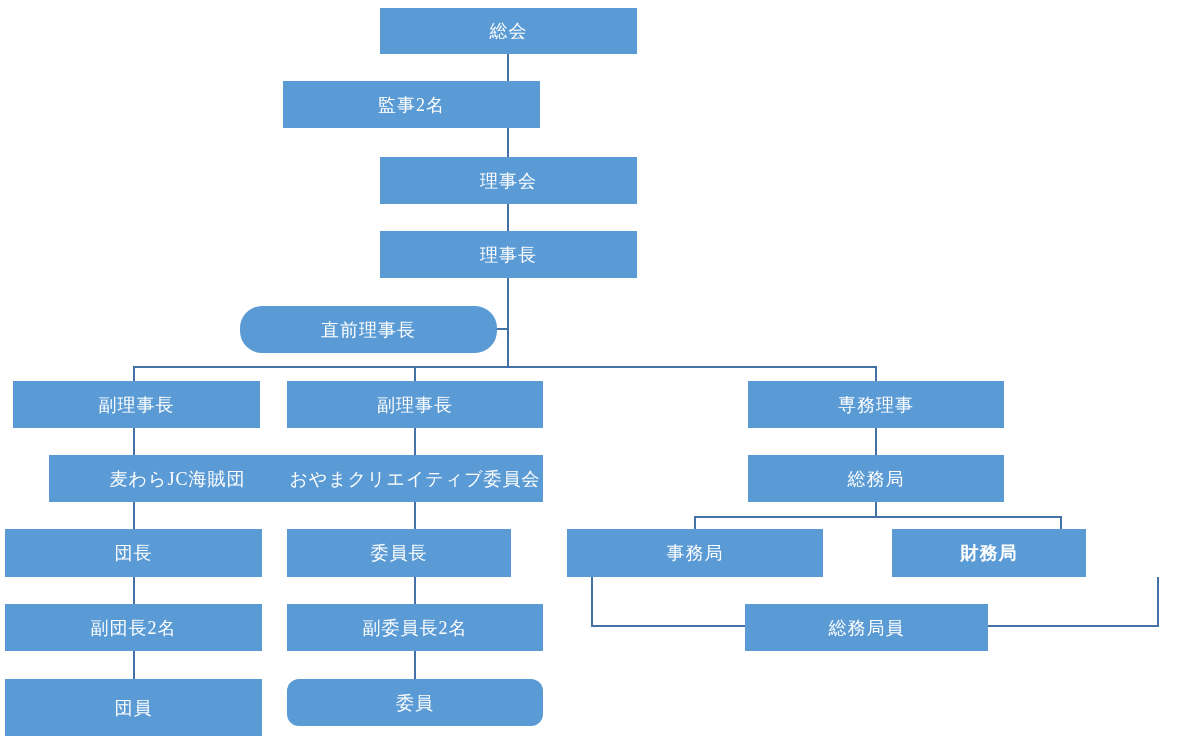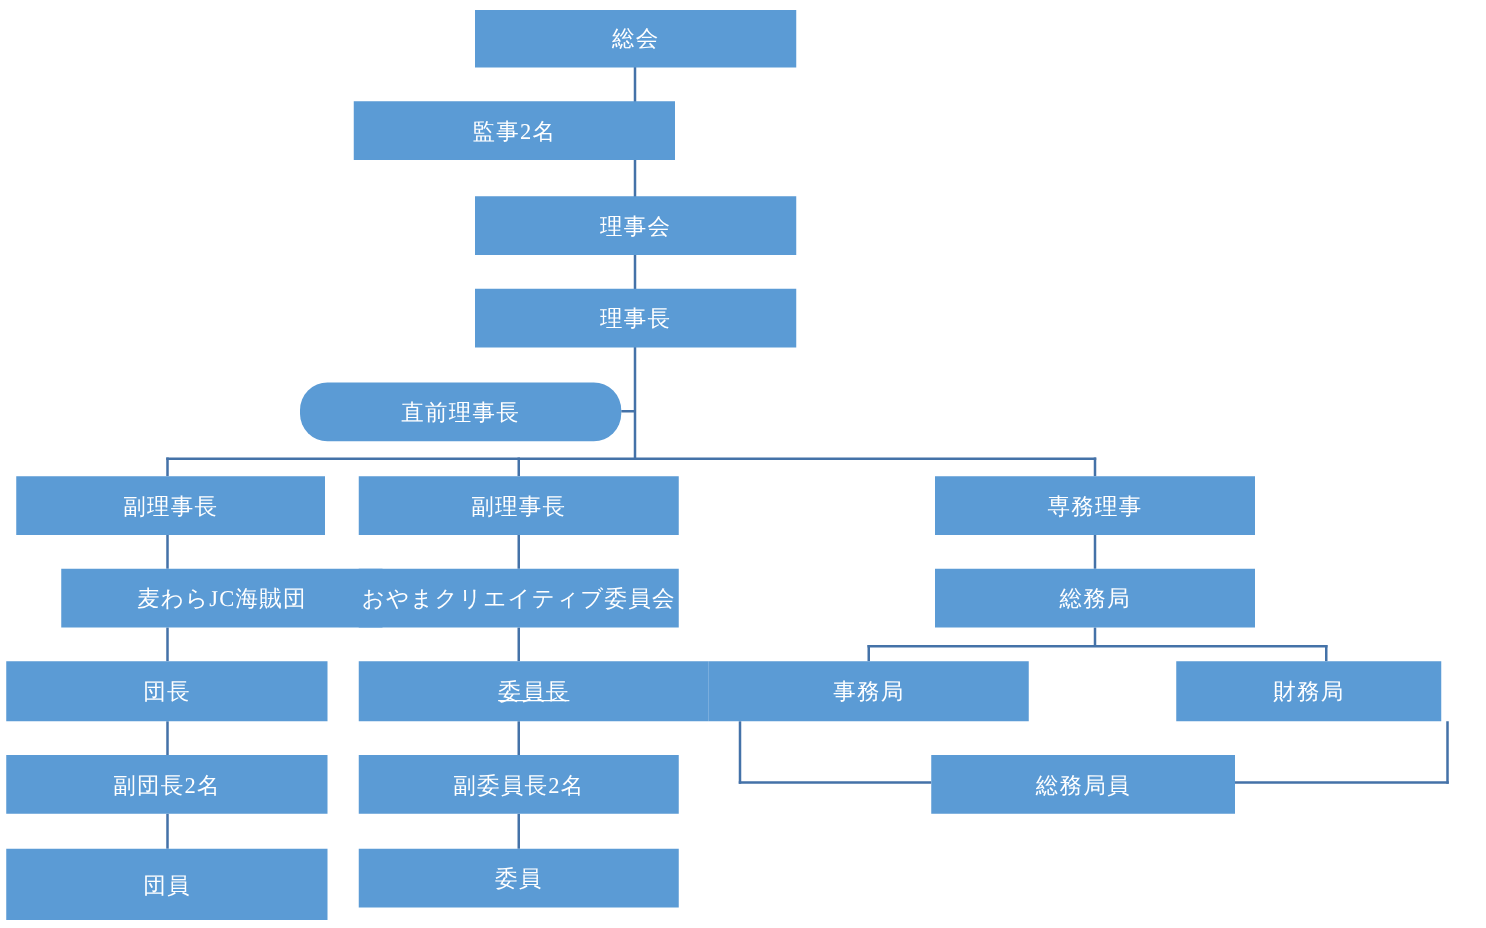--- a/index.html
+++ b/index.html
@@ -101,38 +101,38 @@
   </div>
   <div class="node" style="left:287px; top:455px; width:256px; height:47px;">
     <span>おやまクリエイティブ委員会</span>
   </div>
   <div class="node" style="left:748px; top:455px; width:256px; height:47px;">
     <span>総務局</span>
   </div>
   <div class="node" style="left:5px; top:529px; width:257px; height:48px;">
     <span>団長</span>
   </div>
-  <div class="node" style="left:287px; top:529px; width:280px; height:48px;text-decoration:underline;">
+  <div class="node" style="left:287px; top:529px; width:224px; height:48px;">
     <span>委員長</span>
   </div>
   <div class="node" style="left:567px; top:529px; width:256px; height:48px;">
     <span>事務局</span>
   </div>
-  <div class="node" style="left:941px; top:529px; width:212px; height:48px;">
+  <div class="node" style="left:892px; top:529px; width:194px; height:48px;font-weight:bold;">
     <span>財務局</span>
   </div>
   <div class="node" style="left:5px; top:604px; width:257px; height:47px;">
     <span>副団長2名</span>
   </div>
   <div class="node" style="left:287px; top:604px; width:256px; height:47px;align-items:center;">
     <span>副委員長2名</span>
   </div>
   <div class="node" style="left:745px; top:604px; width:243px; height:47px;">
     <span>総務局員</span>
   </div>
   <div class="node" style="left:5px; top:679px; width:257px; height:57px;">
     <span>団員</span>
   </div>
-  <div class="node" style="left:287px; top:679px; width:256px; height:47px;">
+  <div class="node" style="left:287px; top:679px; width:256px; height:47px;border-radius:12px;">
     <span>委員</span>
   </div>
 
 </div>
 
 </body></html>

